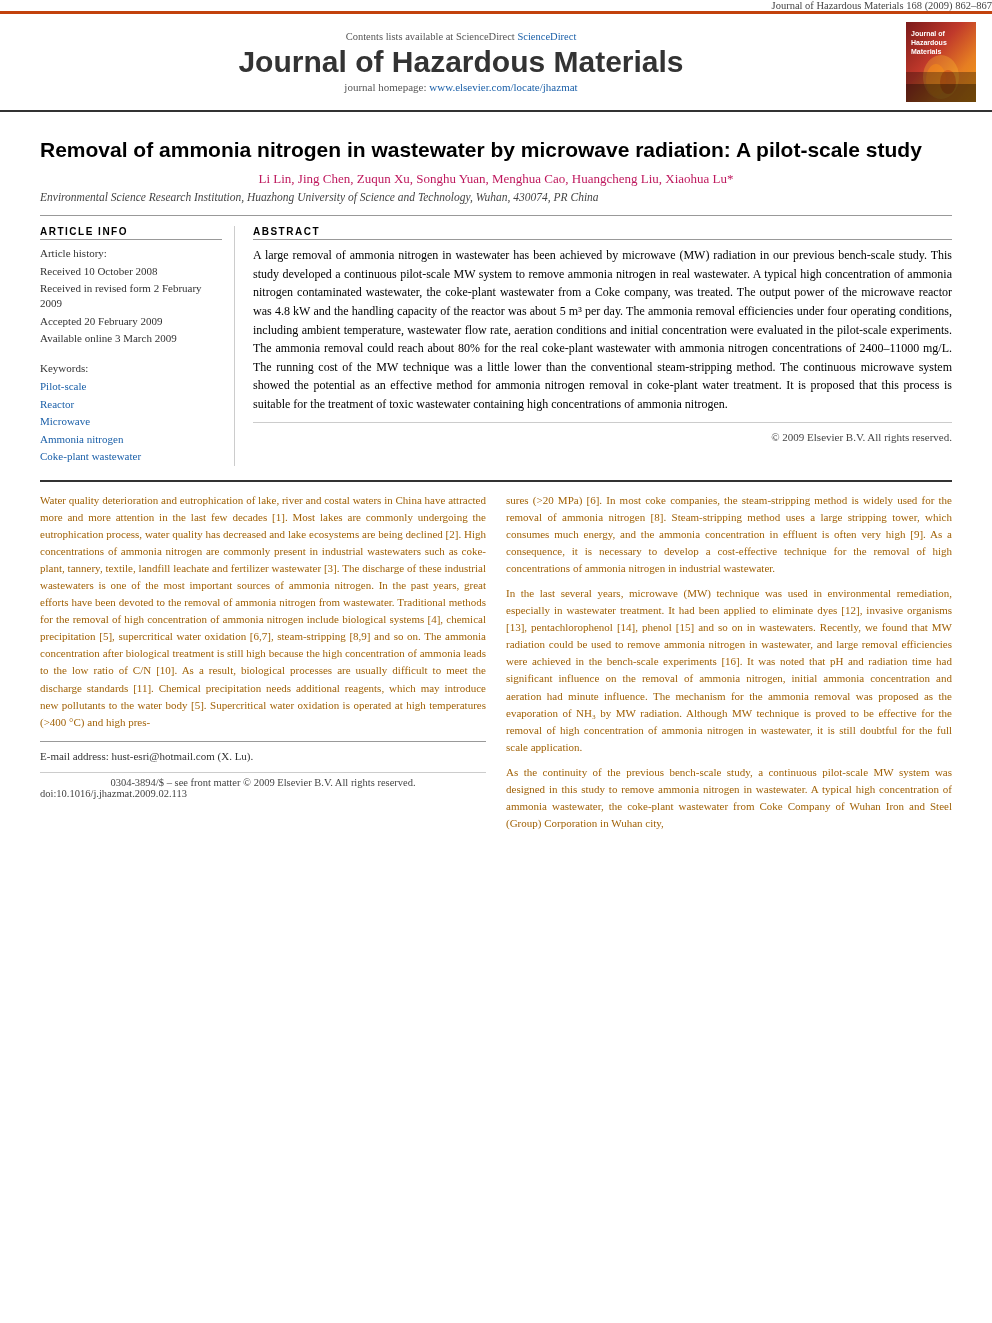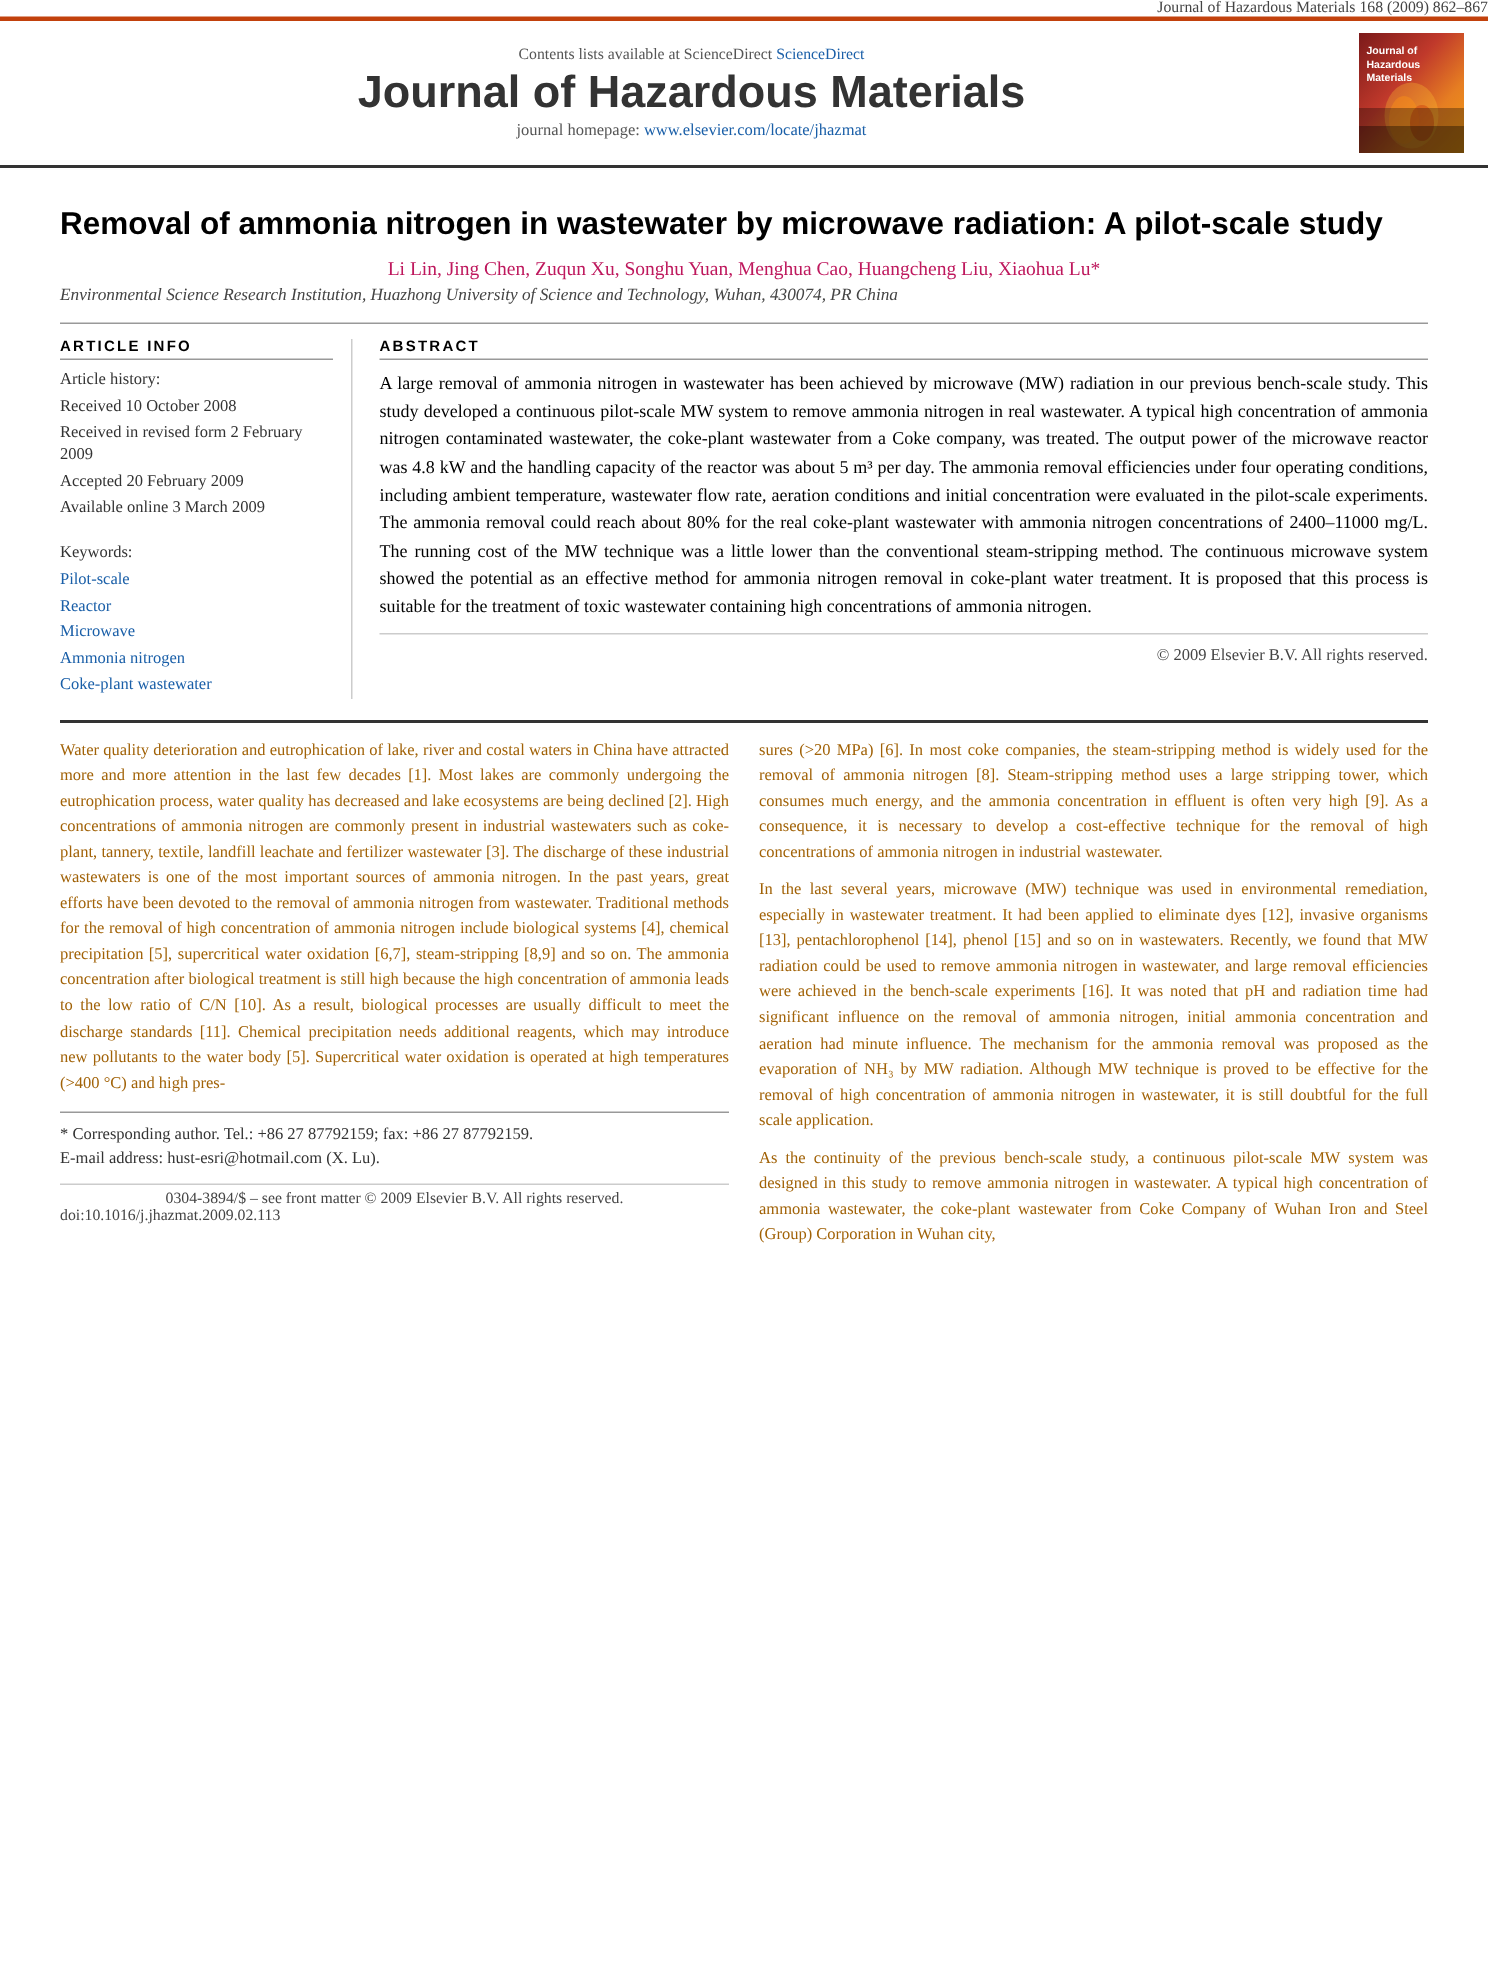--- a/index.html
+++ b/index.html
@@ -332,23 +332,20 @@
   <div class="main-content">
     <div class="two-col-main">
 
       <div class="main-left">
         <div class="body-text">
           Water quality deterioration and eutrophication of lake, river and costal waters in China have attracted more and more attention in the last few decades [1]. Most lakes are commonly undergoing the eutrophication process, water quality has decreased and lake ecosystems are being declined [2]. High concentrations of ammonia nitrogen are commonly present in industrial wastewaters such as coke-plant, tannery, textile, landfill leachate and fertilizer wastewater [3]. The discharge of these industrial wastewaters is one of the most important sources of ammonia nitrogen. In the past years, great efforts have been devoted to the removal of ammonia nitrogen from wastewater. Traditional methods for the removal of high concentration of ammonia nitrogen include biological systems [4], chemical precipitation [5], supercritical water oxidation [6,7], steam-stripping [8,9] and so on. The ammonia concentration after biological treatment is still high because the high concentration of ammonia leads to the low ratio of C/N [10]. As a result, biological processes are usually difficult to meet the discharge standards [11]. Chemical precipitation needs additional reagents, which may introduce new pollutants to the water body [5]. Supercritical water oxidation is operated at high temperatures (&gt;400 °C) and high pres-
         </div>
 
         <div class="footer-section">
           <div class="footnote">
-            <span>* Corresponding author. Tel.: +86 27 87792159; fax: +86 27 87792159.</span>
-          </div>
-          <div class="footnote">
             <span>E-mail address: hust-esri@hotmail.com (X. Lu).</span>
           </div>
         </div>
 
         <div class="footer-bar">
           <span class="doi-line">0304-3894/$ – see front matter © 2009 Elsevier B.V. All rights reserved.</span>
         </div>
         <div class="doi-line">
           <span>doi:10.1016/j.jhazmat.2009.02.113</span>
         </div>

